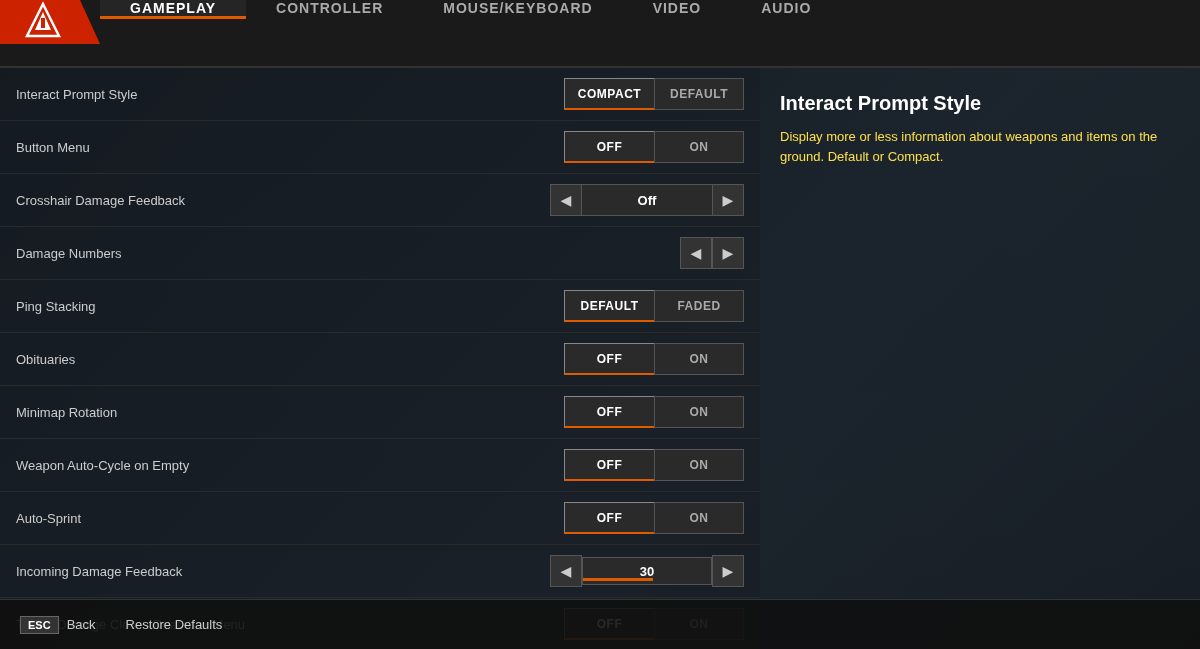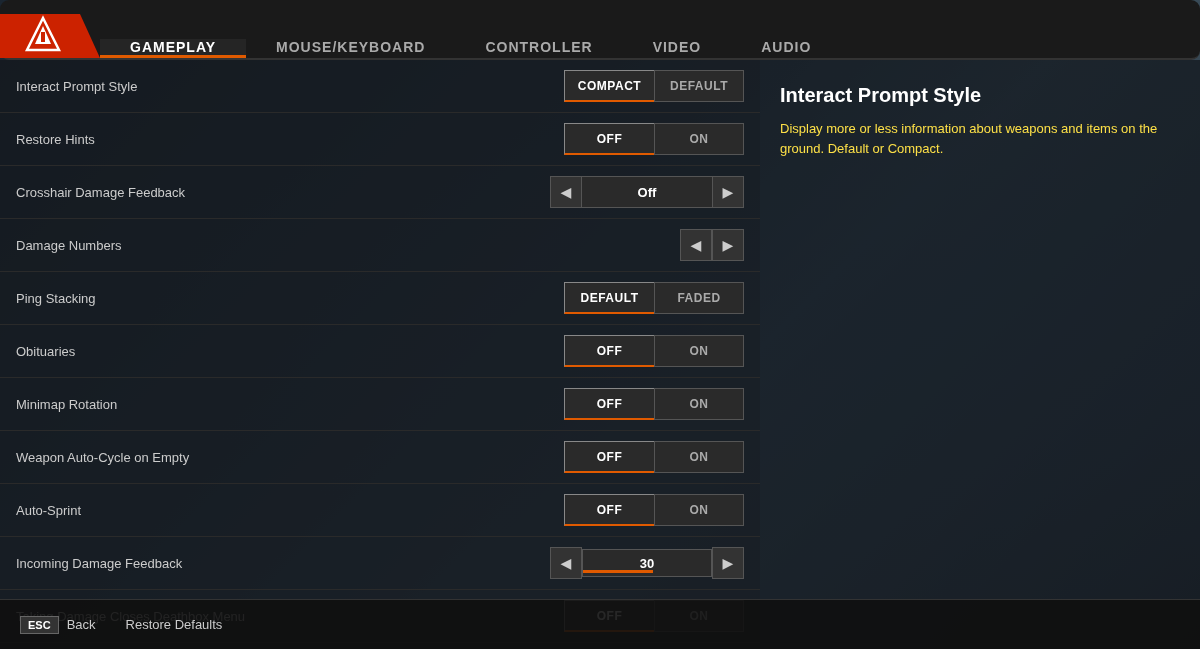--- a/index.html
+++ b/index.html
@@ -25,25 +25,24 @@
       inset: 0;
       background: radial-gradient(ellipse at 80% 50%, rgba(50,70,90,0.5) 0%, transparent 60%);
       z-index: 0;
     }
 
     
     .header {
       position: relative;
       z-index: 10;
       display: flex;
-      align-items: flex-end;
-      height: 60px;
+      align-items: flex-start;
+      height: 68px;
       background: #1a1a1a;
       border-bottom: 2px solid #333;
-      border-radius: 9px;
     }
 
     .logo-area {
       width: 100px;
       background: #cc2200;
       display: flex;
       align-items: center;
       justify-content: center;
       clip-path: polygon(0 0, 80% 0, 100% 100%, 0 100%);
       padding-right: 15px;
@@ -276,41 +275,41 @@
 <div class="header">
   <div class="logo-area">
     <svg class="logo-icon" viewBox="0 0 44 44" fill="none">
       <polygon points="22,4 38,36 6,36" fill="none" stroke="white" stroke-width="2.5"></polygon>
       <polygon points="22,12 30,30 14,30" fill="white"></polygon>
       <rect x="20" y="18" width="4" height="10" fill="#cc2200"></rect>
     </svg>
   </div>
   <nav class="nav-tabs">
     <div class="nav-tab active">GAMEPLAY</div>
+    <div class="nav-tab">CONTROLLER</div>
     <div class="nav-tab">MOUSE/KEYBOARD</div>
-    <div class="nav-tab">CONTROLLER</div>
     <div class="nav-tab">VIDEO</div>
     <div class="nav-tab">AUDIO</div>
   </nav>
 </div>
 
 <div class="main-content" style="height: 589px;">
 
   <div class="settings-panel">
 
     <div class="setting-row">
       <span class="setting-label">Interact Prompt Style</span>
       <div class="setting-control">
         <button class="toggle-btn active-btn">Compact</button>
         <button class="toggle-btn">Default</button>
       </div>
     </div>
 
     <div class="setting-row">
-      <span class="setting-label">Restore Hints</span>
+      <span class="setting-label">Button Menu</span>
       <div class="setting-control">
         <button class="toggle-btn active-btn">Off</button>
         <button class="toggle-btn">On</button>
       </div>
     </div>
 
     <div class="setting-row">
       <span class="setting-label">Crosshair Damage Feedback</span>
       <div class="setting-control arrow-control">
         <button class="arrow-btn">◀</button>

